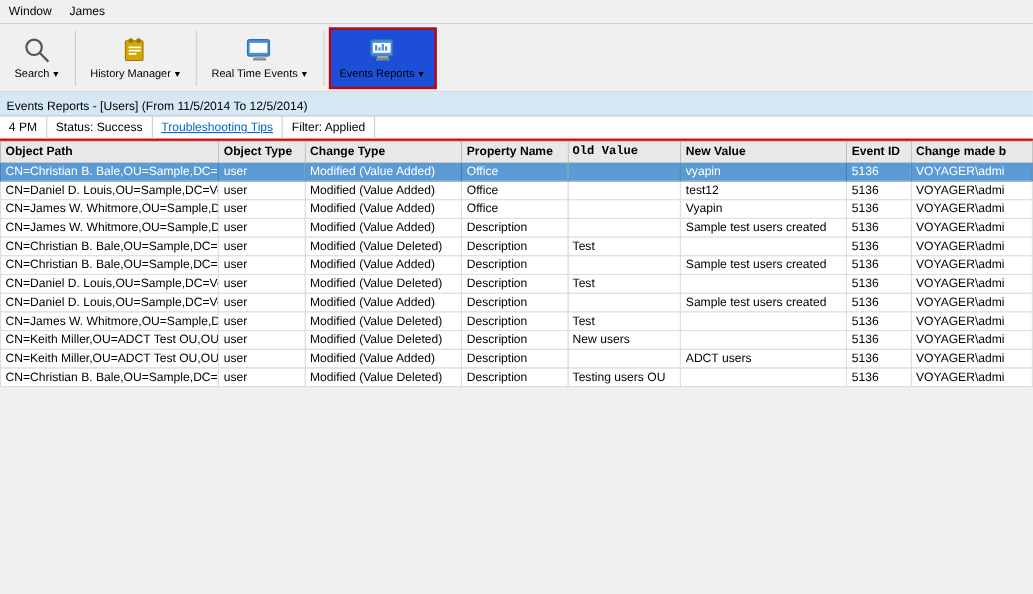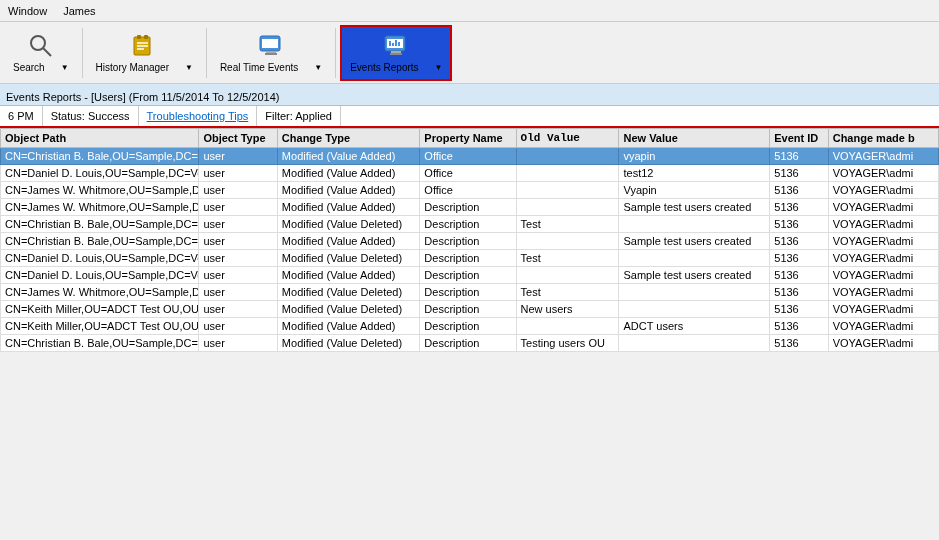--- a/index.html
+++ b/index.html
@@ -7,21 +7,21 @@
 
     
     .menu-bar { background: #f0f0f0; padding: 2px 4px; display: flex; align-items: center; gap: 8px; border-bottom: 1px solid #ccc; height: 22px; }
     .menu-item { font-size: 11px; color: #000; cursor: pointer; padding: 2px 4px; }
 
     
     .toolbar { background: #f0f0f0; display: flex; align-items: center; padding: 2px 4px; border-bottom: 1px solid #ccc; height: 62px; gap: 2px; }
     .toolbar-btn { display: flex; flex-direction: column; align-items: center; justify-content: center; padding: 4px 8px; cursor: pointer; border: 1px solid transparent; min-width: 60px; height: 56px; font-size: 11px; color: #000; }
     .toolbar-btn.active-box { border: 2px solid #cc0000; background: #1d4ed8; }
     .toolbar-icon { width: 28px; height: 28px; margin-bottom: 2px; display: flex; align-items: center; justify-content: center; }
-    .toolbar-label { font-size: 10px; display: flex; align-items: center; gap: 16px; }
+    .toolbar-label { font-size: 10px; display: flex; align-items: center; gap: 2px; }
     .dropdown-arrow { font-size: 8px; }
     .toolbar-sep { width: 1px; background: #ccc; height: 50px; margin: 0 2px; }
 
     
     .breadcrumb-bar { background: #d6e8f5; padding: 2px 6px; font-size: 11px; color: #000; border-bottom: 1px solid #bbb; height: 22px; display: flex; align-items: flex-end; }
 
     
     .status-bar { background: #ffffff; display: flex; align-items: center; height: 22px; border-bottom: 2px solid #cc0000; }
     .status-cell { padding: 2px 8px; border-right: 1px solid #ccc; font-size: 11px; color: #000; height: 100%; display: flex; align-items: center; }
     .status-cell.link { color: #0066cc; cursor: pointer; text-decoration: underline; }
@@ -115,21 +115,21 @@
     </div>
   </div>
 </div>
 
 <div class="breadcrumb-bar">
   <span>Events Reports - [Users] (From 11/5/2014 To 12/5/2014)</span>
 </div>
 
 <div class="status-bar">
   <div class="status-cell">
-    <span>6 PM</span>
+    <span>4 PM</span>
   </div>
   <div class="status-cell">
     <span>Status: Success</span>
   </div>
   <div class="status-cell link">
     <span>Troubleshooting Tips</span>
   </div>
   <div class="status-cell">
     <span>Filter: Applied</span>
   </div>

